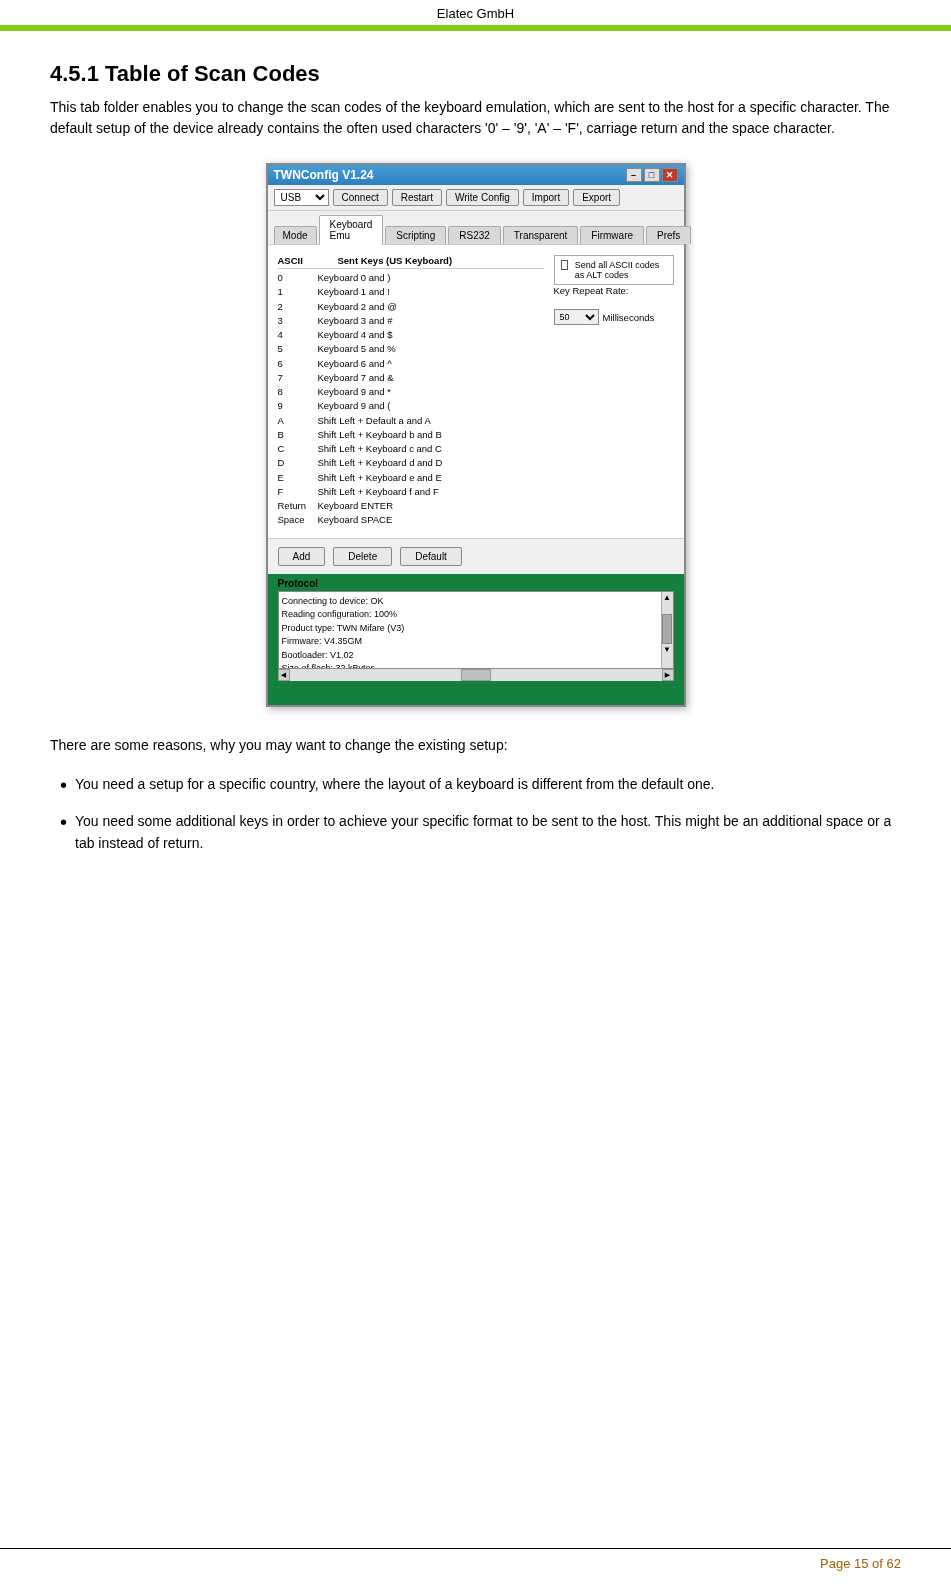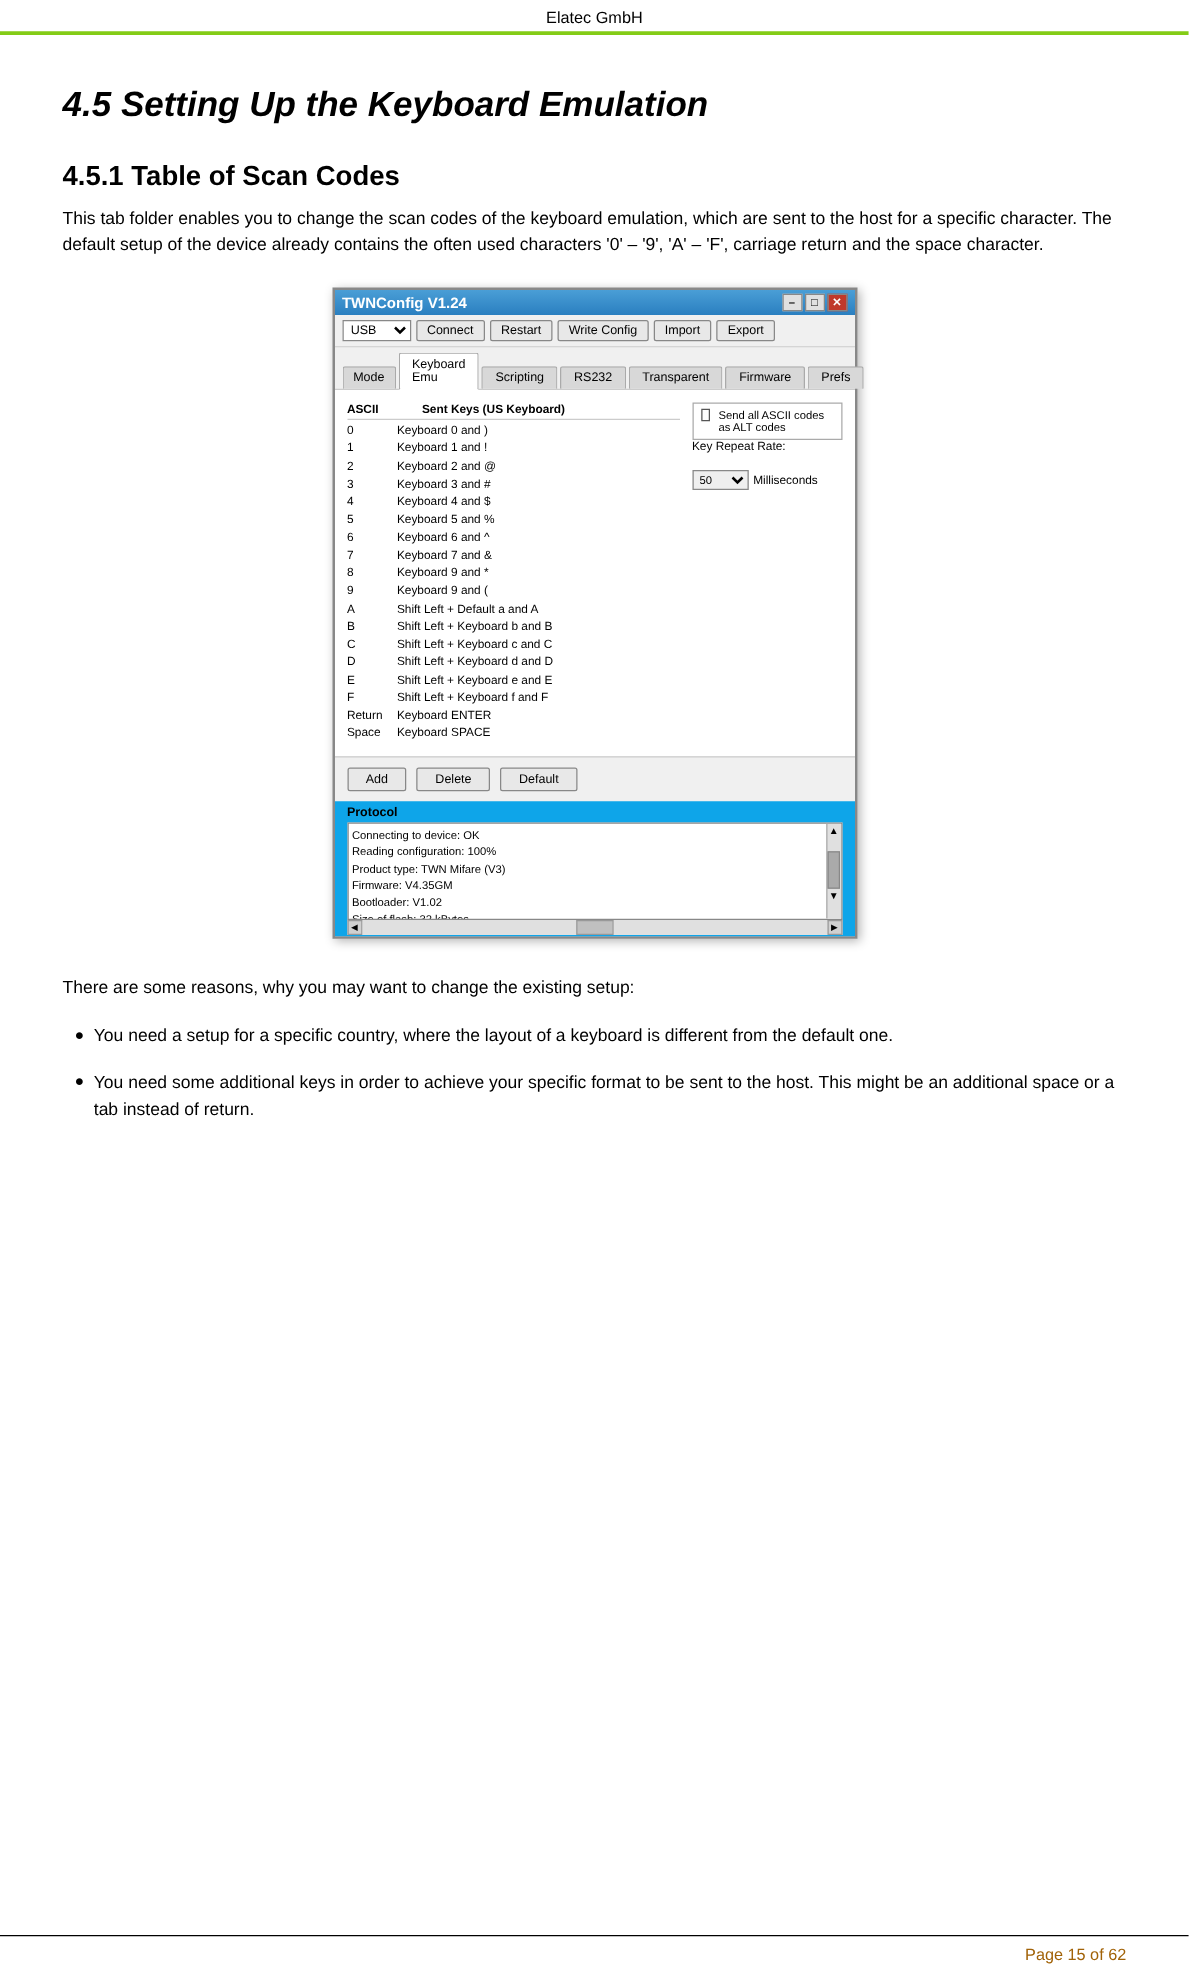--- a/index.html
+++ b/index.html
@@ -8,21 +8,21 @@
       font-size: 14px;
       background: #fff;
       color: #000;
       width: 951px;
       min-height: 1587px;
       position: relative;
     }
 
     .page-header {
       text-align: center;
-      border-bottom: 3px solid #84cc16;
+      border-bottom: 6px solid #84cc16;
       padding: 6px 0 4px 0;
       font-size: 13px;
       font-weight: normal;
     }
 
     .page-content {
       padding: 30px 50px 60px 50px;
     }
 
     .main-title {
@@ -243,22 +243,22 @@
     .bottom-btn {
       font-size: 10px;
       padding: 3px 14px;
       border: 1px solid #888;
       background: #e8e8e8;
       cursor: pointer;
       border-radius: 2px;
     }
 
     .protocol-section {
-      padding: 4px 10px 1px 10px;
-      background: #0ea5e9;
+      padding: 4px 10px 24px 10px;
+      background: #15803d;
     }
 
     .protocol-label {
       font-size: 10px;
       font-weight: bold;
       margin-bottom: 2px;
     }
 
     .protocol-box {
       border: 1px solid #888;
@@ -369,21 +369,20 @@
   </style>
 </head>
 <body>
 
 <div class="page-header">
   <span>Elatec GmbH</span>
 </div>
 
 <div class="page-content">
 
-  <h1 class="main-title">4.5  Setting Up the Keyboard Emulation</h1>
 
   <h2 class="section-title">
     <span>4.5.1</span>&nbsp;<span>Table of Scan Codes</span>
   </h2>
 
   <p class="body-text">This tab folder enables you to change the scan codes of the keyboard emulation, which are sent to the host for a specific character. The default setup of the device already contains the often used characters '0' – '9', 'A' – 'F', carriage return and the space character.</p>
 
   <div class="screenshot-container">
     <div class="app-window">
 

